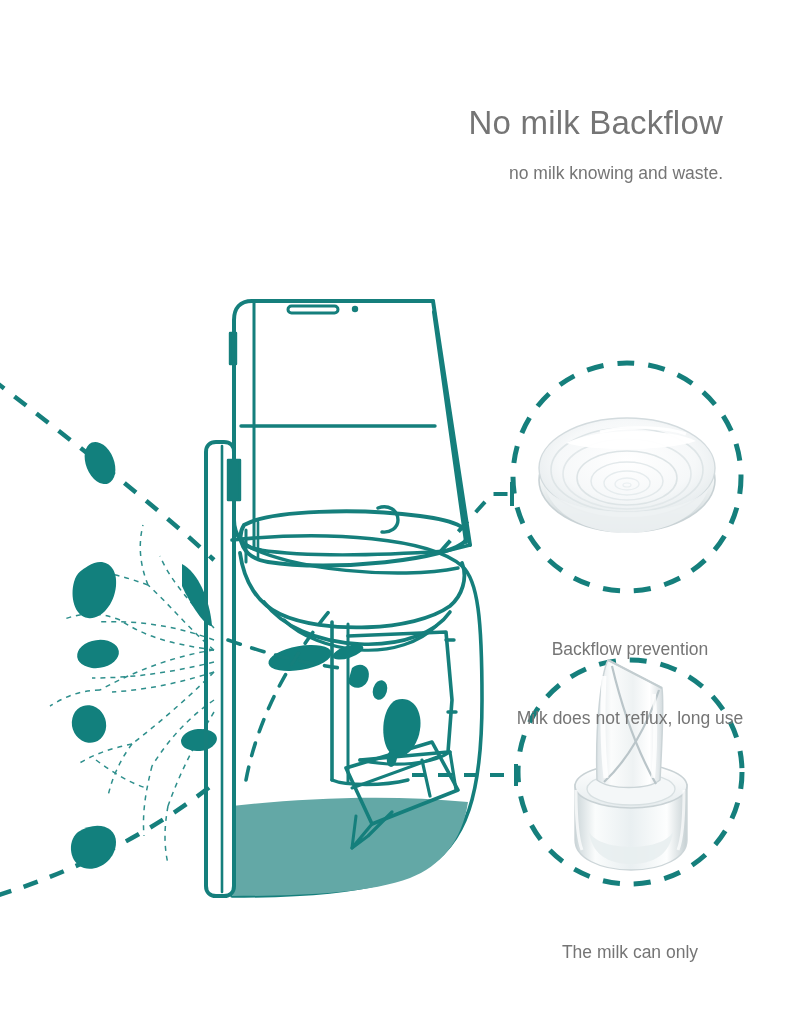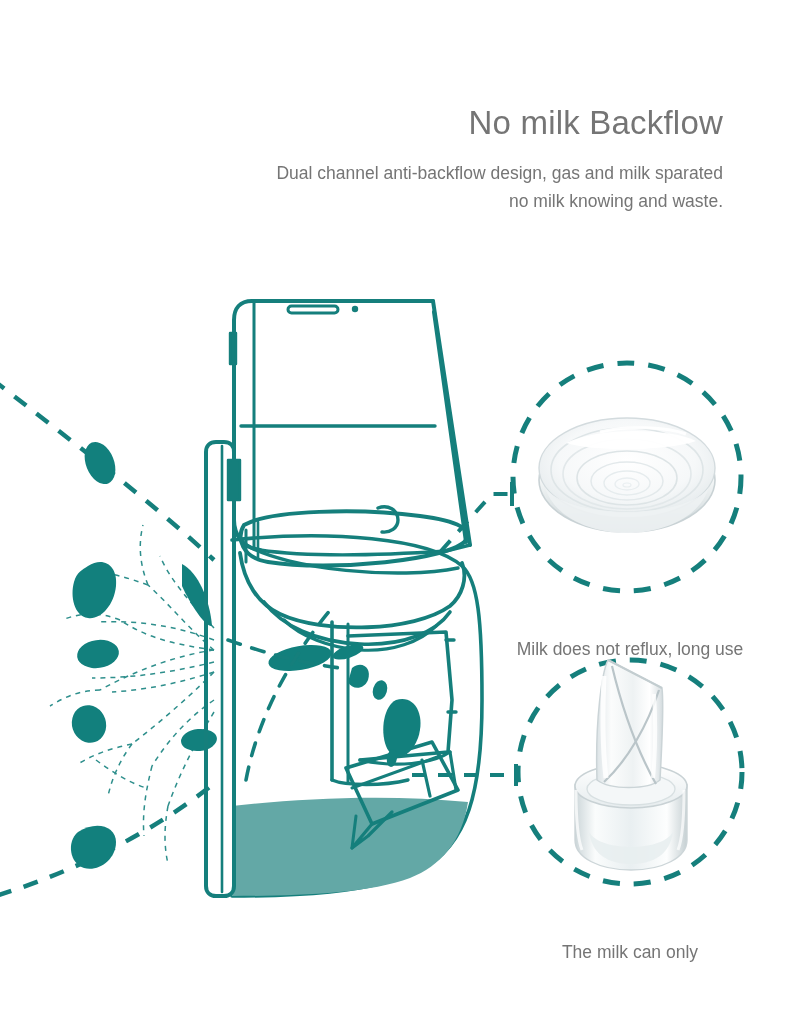--- a/index.html
+++ b/index.html
@@ -82,21 +82,20 @@
   }
 </style>
 </head>
 <body>
 
 <div id="page">
 
   <div class="header">
     <div class="page-title">No milk Backflow</div>
     <div class="subtitle">
-      <div>Dual channel anti-backflow design, gas and milk sparated</div>
       <div>no milk knowing and waste.</div>
     </div>
   </div>
 
   <svg class="illustration" viewBox="0 0 790 1024" width="790" height="1024">
     <defs>
 
       <radialGradient id="discGrad" cx="50%" cy="42%" r="62%">
         <stop offset="0%" stop-color="#ffffff"></stop>
         <stop offset="62%" stop-color="#f6f8f9"></stop>
@@ -348,20 +347,21 @@
         <path d="M 604 676 C 602 718 603 752 606 778" fill="none" stroke="#ffffff" stroke-width="5" opacity="0.85"></path>
         <path d="M 654 694 C 656 724 655 756 653 778" fill="none" stroke="#ffffff" stroke-width="4" opacity="0.8"></path>
 
         <path d="M 576 790 C 576 824 578 840 582 850" fill="none" stroke="#ffffff" stroke-width="3" opacity="0.75"></path>
         <path d="M 684 790 C 684 822 682 840 678 850" fill="none" stroke="#ffffff" stroke-width="3" opacity="0.7"></path>
       </g>
     </g>
   </svg>
 
   <div class="caption" id="caption-1">
+    <div>Backflow prevention</div>
     <div>Milk does not reflux, long use</div>
   </div>
 
   <div class="caption" id="caption-2">
     <div>The milk can only</div>
     
     
   </div>
 
 </div>

